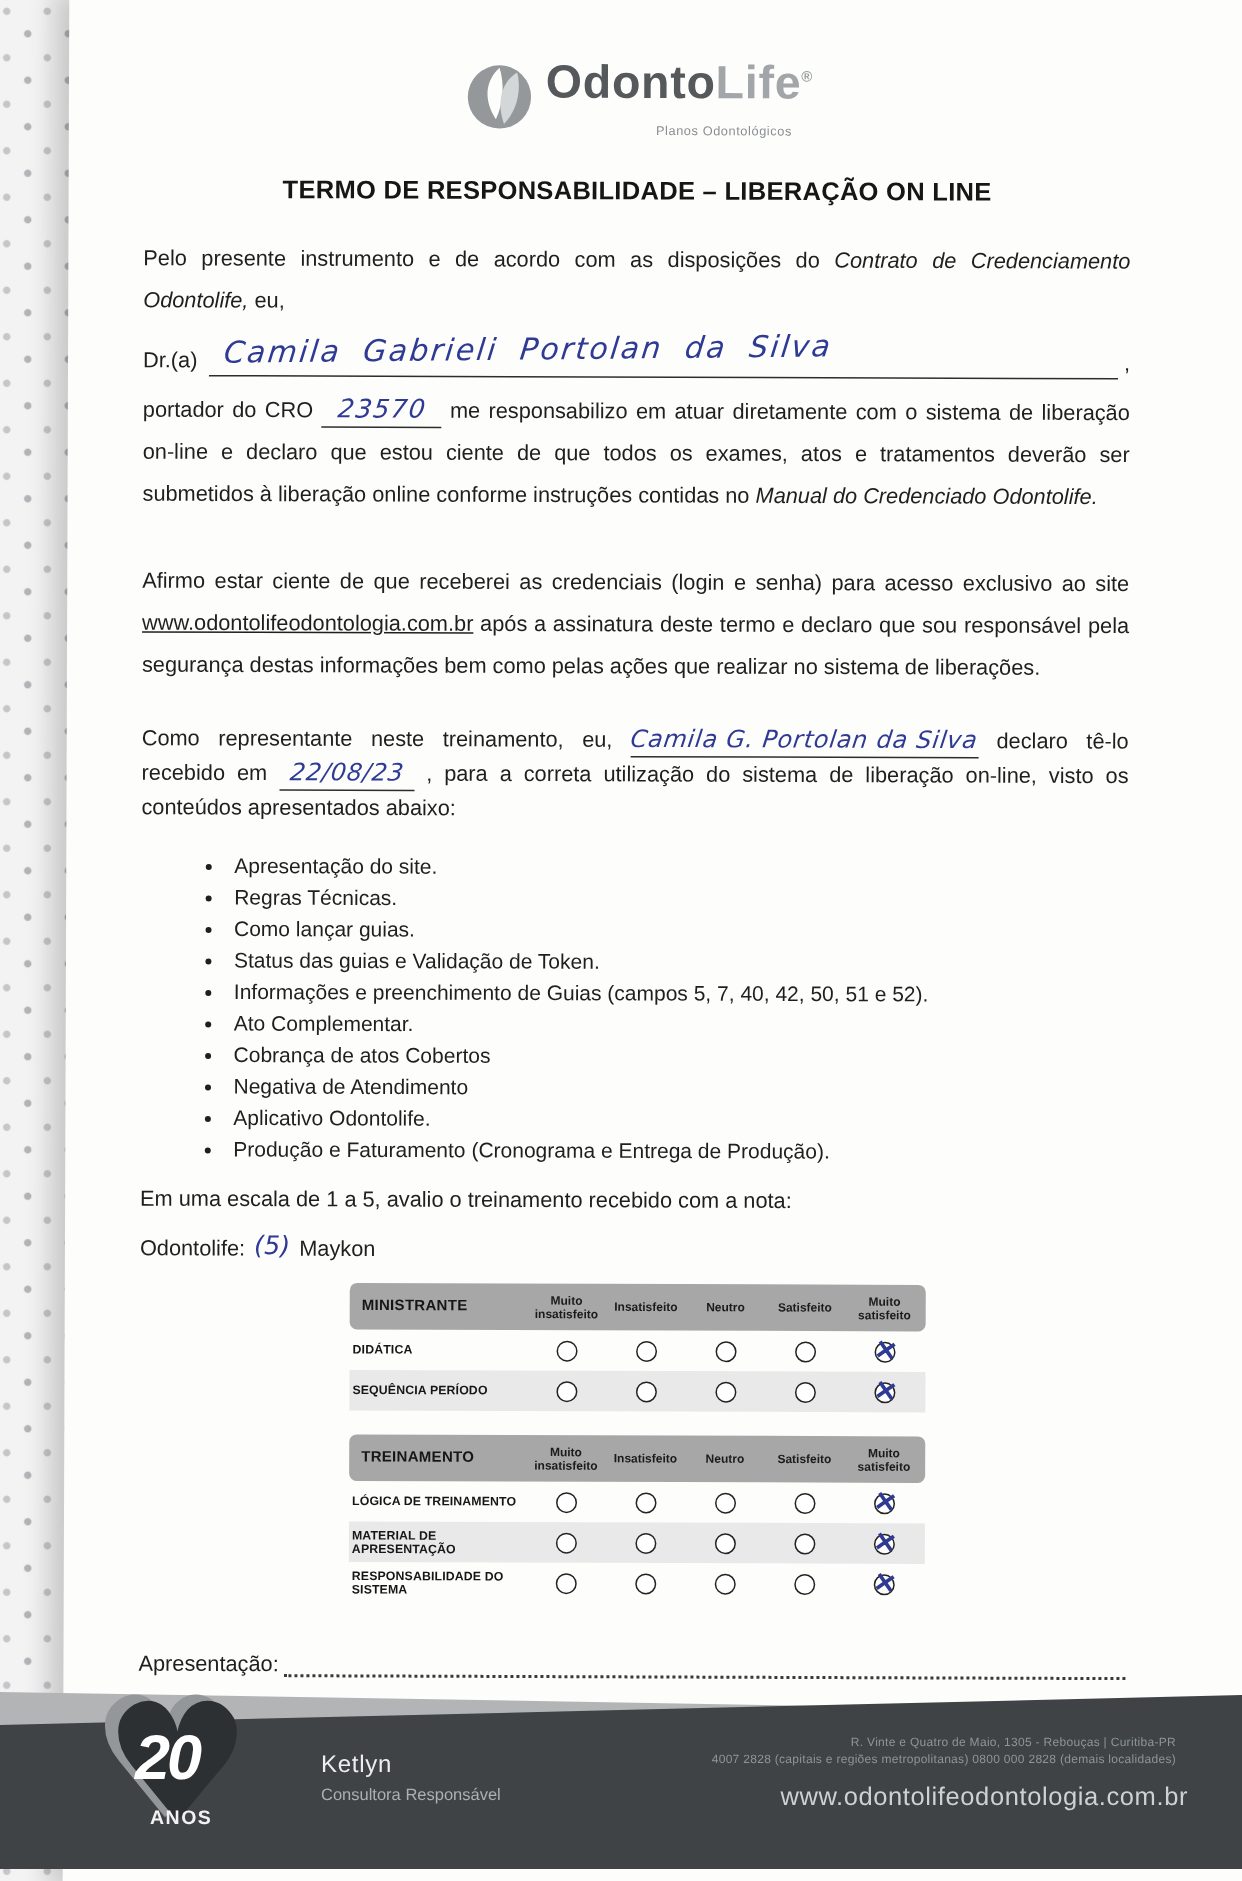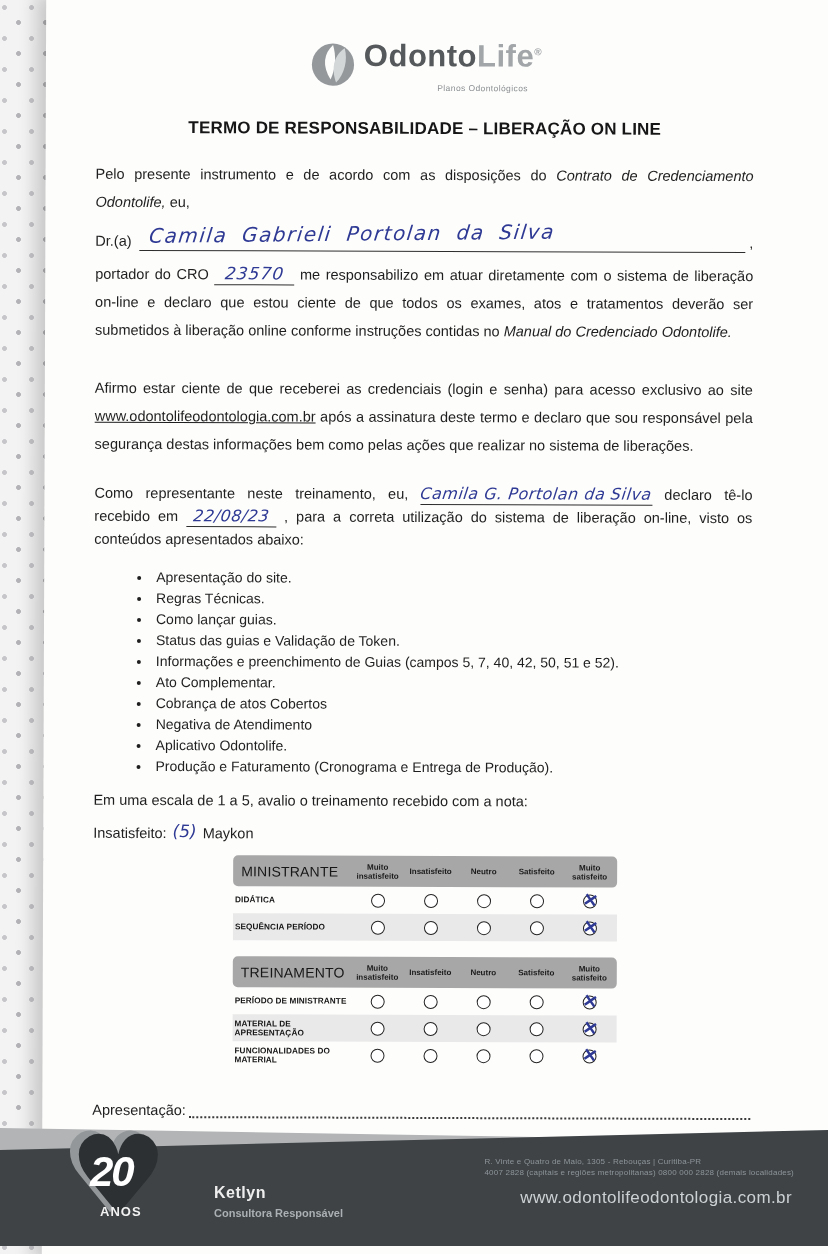--- a/index.html
+++ b/index.html
@@ -58,21 +58,21 @@
 
   .scale-note { margin-top:15px; font-size:14.5px; }
   .minister-row { margin-top:13px; font-size:14.5px; display:flex; align-items:flex-end; gap:6px; }
   .hand-score { font-size:17px; }
 
   
   .tables-wrap { margin:14px 0 0 140px; width:384px; }
   .rtable { margin-bottom:16px; }
   .rt-head, .rt-row { display:grid; grid-template-columns:118px repeat(5, 53px); align-items:center; }
   .rt-head { background:#a7a7a7; border-radius:5px; min-height:31px; padding:2px 0; }
-  .rt-hlabel { font-size:14px; font-weight:normal; color:#161616; padding-left:8px; letter-spacing:0.2px; }
+  .rt-hlabel { font-size:10px; font-weight:bold; color:#161616; padding-left:8px; letter-spacing:0.2px; }
   .rt-hcol { font-size:8px; font-weight:bold; color:#1b1b1b; text-align:center; line-height:9px; padding:0 2px; }
   .rt-row { min-height:27px; }
   .rt-row.alt { background:#e9e9e9; }
   .rt-label { font-size:8.2px; font-weight:bold; color:#161616; padding-left:2px; letter-spacing:0.1px; }
   .rt-cell { display:flex; justify-content:center; }
   .circle { position:relative; width:14px; height:14px; border:1.6px solid #232323; border-radius:50%; background:#fff; }
   .circle.checked::after {
     content:"\2715"; position:absolute; top:-6px; left:-1px;
     font-size:18px; font-weight:bold; color:#2f3a94; transform:rotate(10deg);
   }
@@ -99,24 +99,24 @@
   .footer { position:absolute; left:0; top:1120px; width:828px; height:134px; }
   .f-light { position:absolute; left:0; top:0; width:100%; height:100%; background:#b2b4b5;
     clip-path:polygon(0 8px, 100% 22px, 100% 126px, 0 126px); }
   .f-dark { position:absolute; left:0; top:0; width:100%; height:100%; background:#3f4346;
     clip-path:polygon(0 30px, 100% 10px, 100% 126px, 0 126px); }
   .badge { position:absolute; left:60px; top:4px; width:130px; height:124px; }
   .heart-back { position:absolute; left:0; top:-16px; font-size:112px; color:#93979a; font-family:"DejaVu Sans",sans-serif; }
   .heart { position:absolute; left:9px; top:-12px; font-size:110px; color:#2c3033; font-family:"DejaVu Sans",sans-serif; }
   .badge-number { position:absolute; left:30px; top:24px; font-size:42px; font-weight:bold; font-style:italic; color:#ffffff; letter-spacing:-2px; }
   .badge-word { position:absolute; left:40px; top:80px; font-size:13px; font-weight:bold; color:#f2f2f2; letter-spacing:1px; }
-  .consultant { position:absolute; left:214px; top:64px;font-weight:bold; }
+  .consultant { position:absolute; left:214px; top:48px; }
   .consultant-name { font-size:16px; color:#eeeeee; letter-spacing:0.5px; }
   .consultant-role { font-size:11px; color:#aab0b3; margin-top:5px; }
-  .addr { position:absolute; right:34px; top:36px; text-align:left; font-size:8px; color:#8d959a; line-height:11px; letter-spacing:0.2px; }
+  .addr { position:absolute; right:44px; top:36px; text-align:right; font-size:8px; color:#8d959a; line-height:11px; letter-spacing:0.2px; }
   .site { position:absolute; right:36px; top:68px; font-size:17px; color:#ccd1d4; letter-spacing:0.4px; }
 </style>
 </head>
 <body>
 
 <div class="dots"></div>
 
 <div class="paper">
   <div class="content">
 
@@ -157,21 +157,21 @@
       <li>Ato Complementar.</li>
       <li>Cobrança de atos Cobertos</li>
       <li>Negativa de Atendimento</li>
       <li>Aplicativo Odontolife.</li>
       <li>Produção e Faturamento (Cronograma e Entrega de Produção).</li>
     </ul>
 
     <p class="scale-note">Em uma escala de 1 a 5, avalio o treinamento recebido com a nota:</p>
 
     <div class="minister-row">
-      <span>Insatisfeito:</span>
+      <span>Odontolife:</span>
       <span class="hand hand-score">(5)</span>
       <span>Maykon</span>
     </div>
 
     <div class="tables-wrap">
 
       <div class="rtable">
         <div class="rt-head">
           <div class="rt-hlabel">MINISTRANTE</div>
           <div class="rt-hcol">Muito insatisfeito</div>
@@ -221,21 +221,21 @@
       <div class="rtable">
         <div class="rt-head">
           <div class="rt-hlabel">TREINAMENTO</div>
           <div class="rt-hcol">Muito insatisfeito</div>
           <div class="rt-hcol">Insatisfeito</div>
           <div class="rt-hcol">Neutro</div>
           <div class="rt-hcol">Satisfeito</div>
           <div class="rt-hcol">Muito satisfeito</div>
         </div>
         <div class="rt-row">
-          <div class="rt-label">PERÍODO DE MINISTRANTE</div>
+          <div class="rt-label">LÓGICA DE TREINAMENTO</div>
           <div class="rt-cell">
               <span class="circle"></span>
             </div>
           <div class="rt-cell">
               <span class="circle"></span>
             </div>
           <div class="rt-cell">
               <span class="circle"></span>
             </div>
           <div class="rt-cell">
@@ -257,21 +257,21 @@
               <span class="circle"></span>
             </div>
           <div class="rt-cell">
               <span class="circle"></span>
             </div>
           <div class="rt-cell">
               <span class="circle checked"></span>
             </div>
         </div>
         <div class="rt-row">
-          <div class="rt-label">FUNCIONALIDADES DO MATERIAL</div>
+          <div class="rt-label">RESPONSABILIDADE DO SISTEMA</div>
           <div class="rt-cell">
               <span class="circle"></span>
             </div>
           <div class="rt-cell">
               <span class="circle"></span>
             </div>
           <div class="rt-cell">
               <span class="circle"></span>
             </div>
           <div class="rt-cell">

